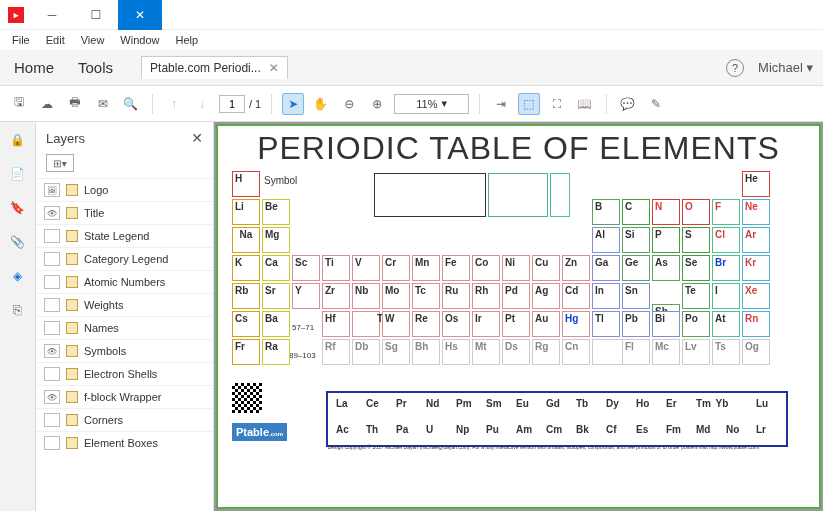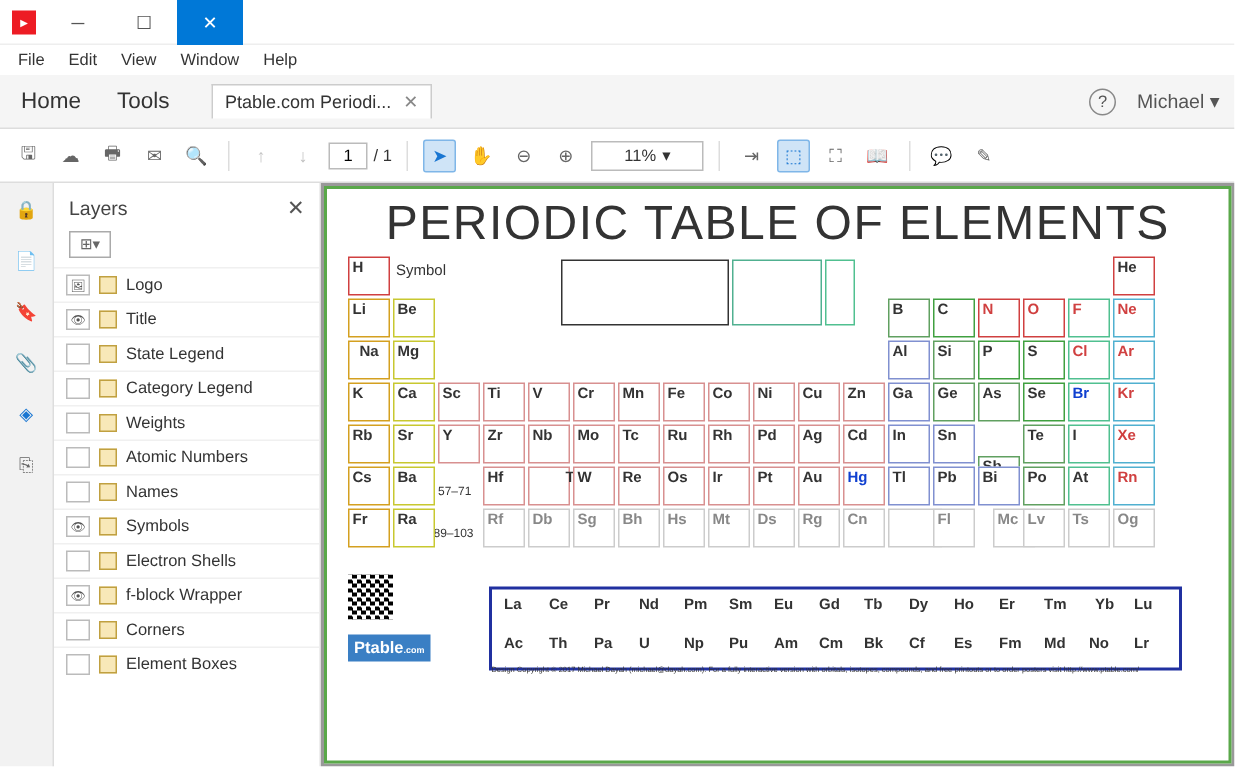--- a/index.html
+++ b/index.html
@@ -152,26 +152,26 @@
           <span>State Legend</span>
         </div>
         <div class="litem">
           <div class="vbox"></div>
           <div class="licon"></div>
           <span>Category Legend</span>
         </div>
         <div class="litem">
           <div class="vbox"></div>
           <div class="licon"></div>
+          <span>Atomic Numbers</span>
+        </div>
+        <div class="litem">
+          <div class="vbox"></div>
+          <div class="licon"></div>
           <span>Weights</span>
-        </div>
-        <div class="litem">
-          <div class="vbox"></div>
-          <div class="licon"></div>
-          <span>Atomic Numbers</span>
         </div>
         <div class="litem">
           <div class="vbox"></div>
           <div class="licon"></div>
           <span>Names</span>
         </div>
         <div class="litem">
           <div class="vbox">👁</div>
           <div class="licon"></div>
           <span>Symbols</span>
@@ -216,21 +216,21 @@
             <div class="fcell" style="left: 96px; top: 4px;">Nd</div>
             <div class="fcell" style="left: 126px; top: 4px;">Pm</div>
             <div class="fcell" style="left: 156px; top: 4px;">Sm</div>
             <div class="fcell" style="left: 186px; top: 4px;">Eu</div>
             <div class="fcell" style="left: 216px; top: 4px;">Gd</div>
             <div class="fcell" style="left: 246px; top: 4px;">Tb</div>
             <div class="fcell" style="left: 276px; top: 4px;">Dy</div>
             <div class="fcell" style="left: 306px; top: 4px;">Ho</div>
             <div class="fcell" style="left: 336px; top: 4px;">Er</div>
             <div class="fcell" style="left: 366px; top: 4px;">Tm</div>
-            <div class="fcell" style="left: 400px; top: 4px;">Yb</div>
+            <div class="fcell" style="left: 380px; top: 4px; text-align: center;">Yb</div>
             <div class="fcell" style="left: 426px; top: 4px;">Lu</div>
             <div class="fcell" style="left: 6px; top: 30px;">Ac</div>
             <div class="fcell" style="left: 36px; top: 30px;">Th</div>
             <div class="fcell" style="left: 66px; top: 30px;">Pa</div>
             <div class="fcell" style="left: 96px; top: 30px;">U</div>
             <div class="fcell" style="left: 126px; top: 30px;">Np</div>
             <div class="fcell" style="left: 156px; top: 30px;">Pu</div>
             <div class="fcell" style="left: 186px; top: 30px;">Am</div>
             <div class="fcell" style="left: 216px; top: 30px;">Cm</div>
             <div class="fcell" style="left: 246px; top: 30px;">Bk</div>
@@ -321,20 +321,20 @@
           <div class="cell" style="left: 126px; top: 168px; border-color: rgb(204, 204, 204); color: rgb(136, 136, 136);">Db</div>
           <div class="cell" style="left: 156px; top: 168px; border-color: rgb(204, 204, 204); color: rgb(136, 136, 136);">Sg</div>
           <div class="cell" style="left: 186px; top: 168px; border-color: rgb(204, 204, 204); color: rgb(136, 136, 136);">Bh</div>
           <div class="cell" style="left: 216px; top: 168px; border-color: rgb(204, 204, 204); color: rgb(136, 136, 136);">Hs</div>
           <div class="cell" style="left: 246px; top: 168px; border-color: rgb(204, 204, 204); color: rgb(136, 136, 136);">Mt</div>
           <div class="cell" style="left: 276px; top: 168px; border-color: rgb(204, 204, 204); color: rgb(136, 136, 136);">Ds</div>
           <div class="cell" style="left: 306px; top: 168px; border-color: rgb(204, 204, 204); color: rgb(136, 136, 136);">Rg</div>
           <div class="cell" style="left: 336px; top: 168px; border-color: rgb(204, 204, 204); color: rgb(136, 136, 136);">Cn</div>
           <div class="cell" style="left: 366px; top: 168px; border-color: rgb(204, 204, 204); color: rgb(136, 136, 136); padding-left: 32px;">Nh</div>
           <div class="cell" style="left: 396px; top: 168px; border-color: rgb(204, 204, 204); color: rgb(136, 136, 136);">Fl</div>
-          <div class="cell" style="left: 436px; top: 168px; border-color: rgb(204, 204, 204); color: rgb(136, 136, 136);">Mc</div>
+          <div class="cell" style="left: 426px; top: 168px; border-color: rgb(204, 204, 204); color: rgb(136, 136, 136);">Mc</div>
           <div class="cell" style="left: 456px; top: 168px; border-color: rgb(204, 204, 204); color: rgb(136, 136, 136);">Lv</div>
           <div class="cell" style="left: 486px; top: 168px; border-color: rgb(204, 204, 204); color: rgb(136, 136, 136);">Ts</div>
           <div class="cell" style="left: 516px; top: 168px; border-color: rgb(204, 204, 204); color: rgb(136, 136, 136);">Og</div>
         </div>
     </div>
   </div>
 </div>
 
 </body></html>

